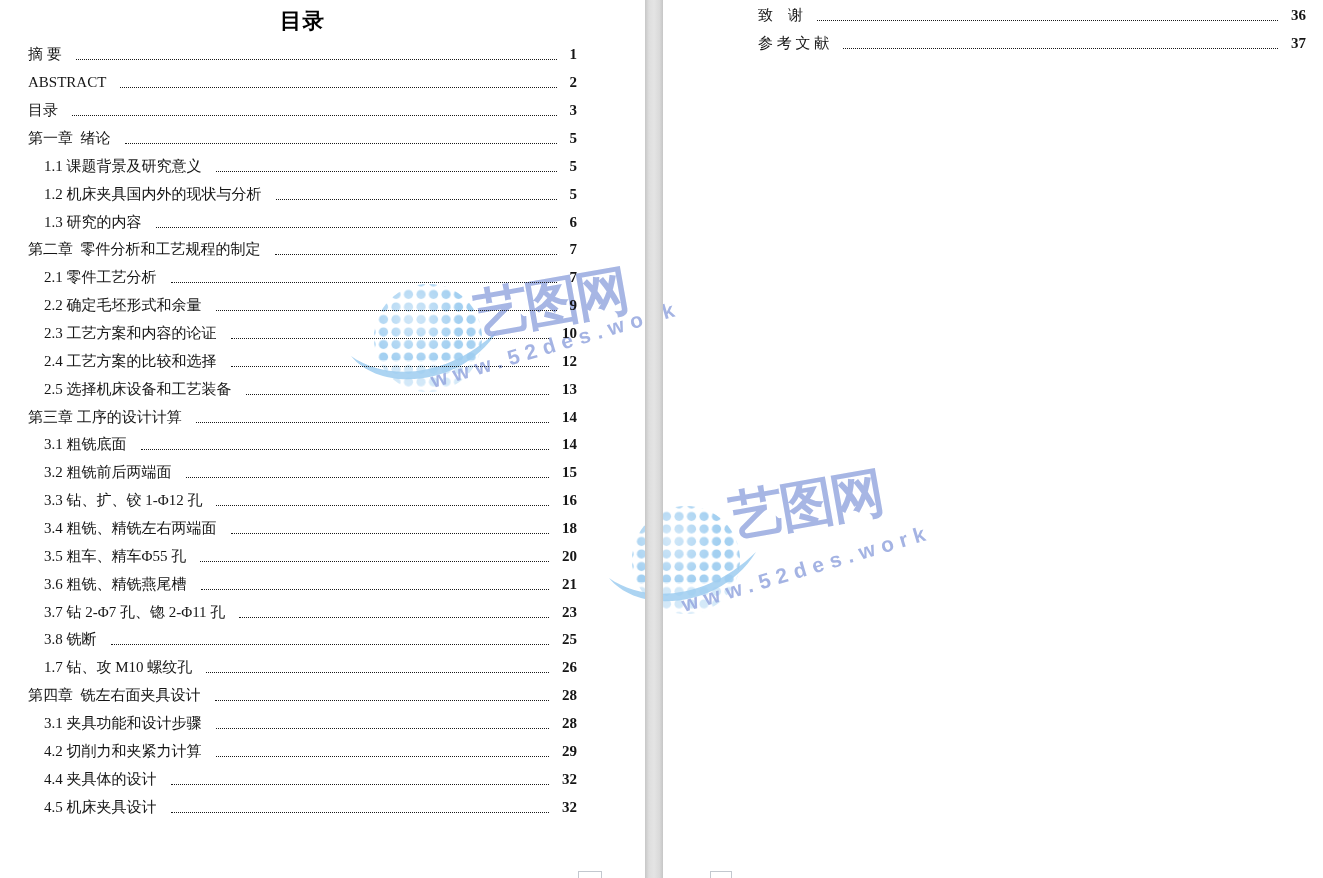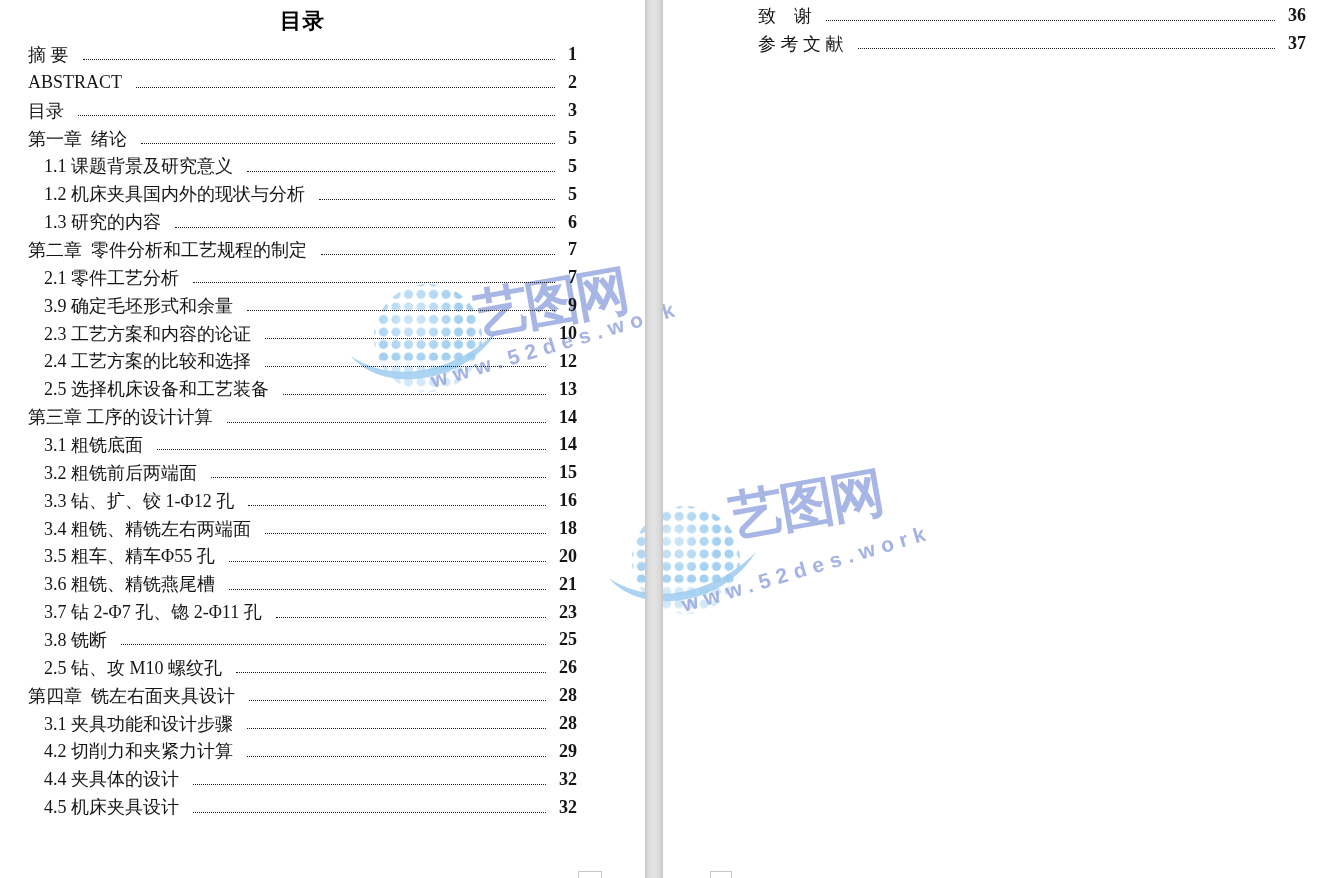--- a/index.html
+++ b/index.html
@@ -50,21 +50,21 @@
   
   .content{position:absolute;top:0;height:670px;z-index:3;}
   .content.left{left:0;width:646px;padding:0 69px 0 28px;box-sizing:border-box;}
   .content.right{left:663px;width:660px;padding:2px 17px 0 95px;box-sizing:border-box;}
   .doc-title{
     height:41px;margin:0;
     display:flex;align-items:center;justify-content:center;
     font-family:"Liberation Sans","DejaVu Sans",sans-serif;
     font-size:21.5px;font-weight:700;letter-spacing:1px;color:#000;
   }
-  .toc-row{display:flex;align-items:center;height:27.86px;font-size:18px;gap:10px;}
+  .toc-row{display:flex;align-items:center;height:27.86px;font-size:15px;gap:10px;}
   .toc-row .toc-label{white-space:pre;flex:none;}
   .toc-row.sub .toc-label{margin-left:16px;}
   .leader{
     flex:1;height:0;margin:0 3px 0 4px;
     border-bottom:1.7px dotted #1a1a1a;
     transform:translateY(5px);
   }
   .toc-page{flex:none;white-space:pre;font-weight:bold;}
   
   .corner-mark{
@@ -167,21 +167,21 @@
           <span class="toc-label">第二章  零件分析和工艺规程的制定</span>
           <span class="leader"></span>
           <span class="toc-page">7</span>
         </div>
         <div class="toc-row sub">
           <span class="toc-label">2.1 零件工艺分析</span>
           <span class="leader"></span>
           <span class="toc-page">7</span>
         </div>
         <div class="toc-row sub">
-          <span class="toc-label">3.9 确定毛坯形式和余量</span>
+          <span class="toc-label">2.2 确定毛坯形式和余量</span>
           <span class="leader"></span>
           <span class="toc-page">9</span>
         </div>
         <div class="toc-row sub">
           <span class="toc-label">2.3 工艺方案和内容的论证</span>
           <span class="leader"></span>
           <span class="toc-page">10</span>
         </div>
         <div class="toc-row sub">
           <span class="toc-label">2.4 工艺方案的比较和选择</span>
@@ -232,21 +232,21 @@
           <span class="toc-label">3.7 钻 2-Φ7 孔、锪 2-Φ11 孔</span>
           <span class="leader"></span>
           <span class="toc-page">23</span>
         </div>
         <div class="toc-row sub">
           <span class="toc-label">3.8 铣断</span>
           <span class="leader"></span>
           <span class="toc-page">25</span>
         </div>
         <div class="toc-row sub">
-          <span class="toc-label">2.5 钻、攻 M10 螺纹孔</span>
+          <span class="toc-label">1.7 钻、攻 M10 螺纹孔</span>
           <span class="leader"></span>
           <span class="toc-page">26</span>
         </div>
         <div class="toc-row">
           <span class="toc-label">第四章  铣左右面夹具设计</span>
           <span class="leader"></span>
           <span class="toc-page">28</span>
         </div>
         <div class="toc-row sub">
           <span class="toc-label">3.1 夹具功能和设计步骤</span>

